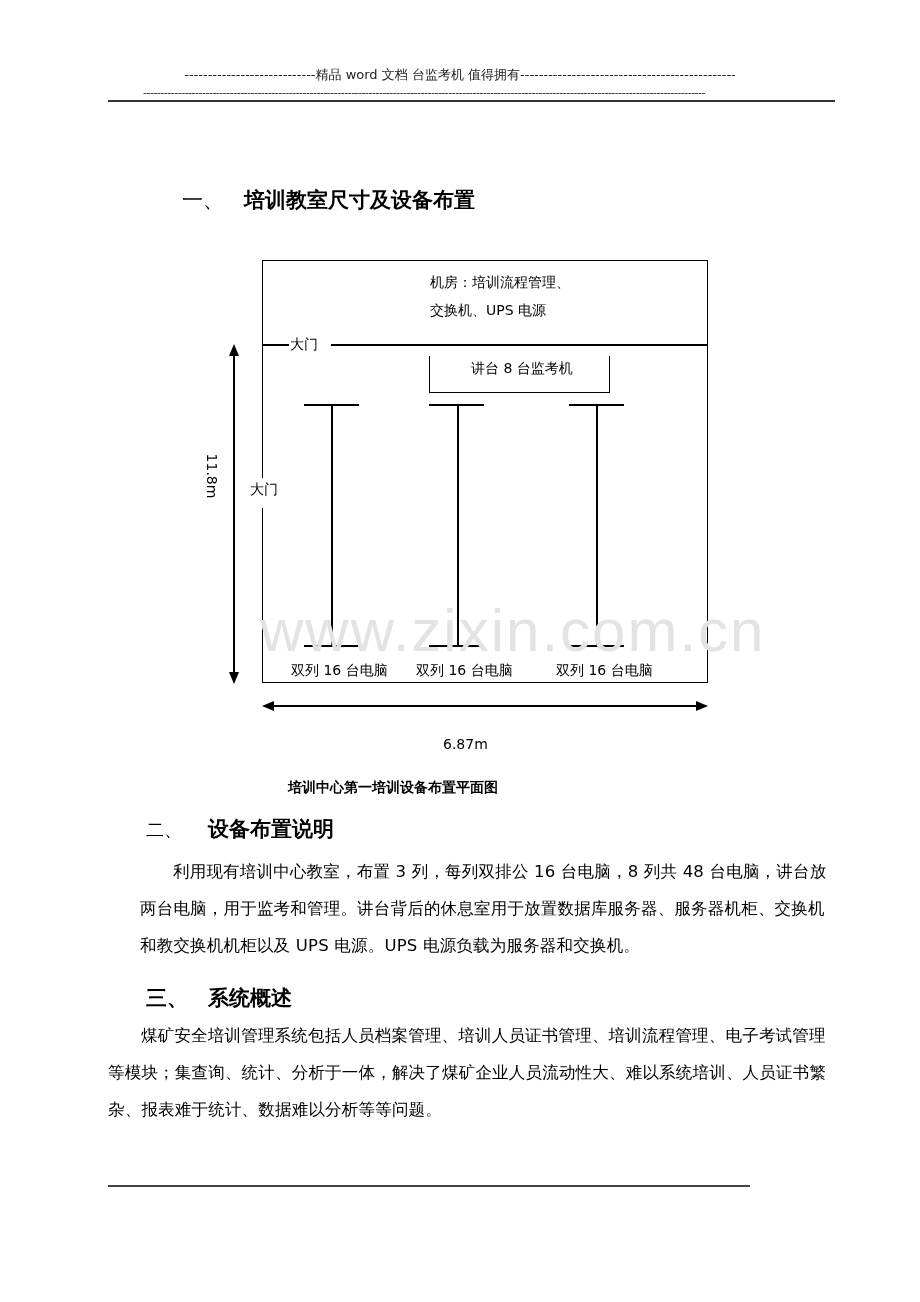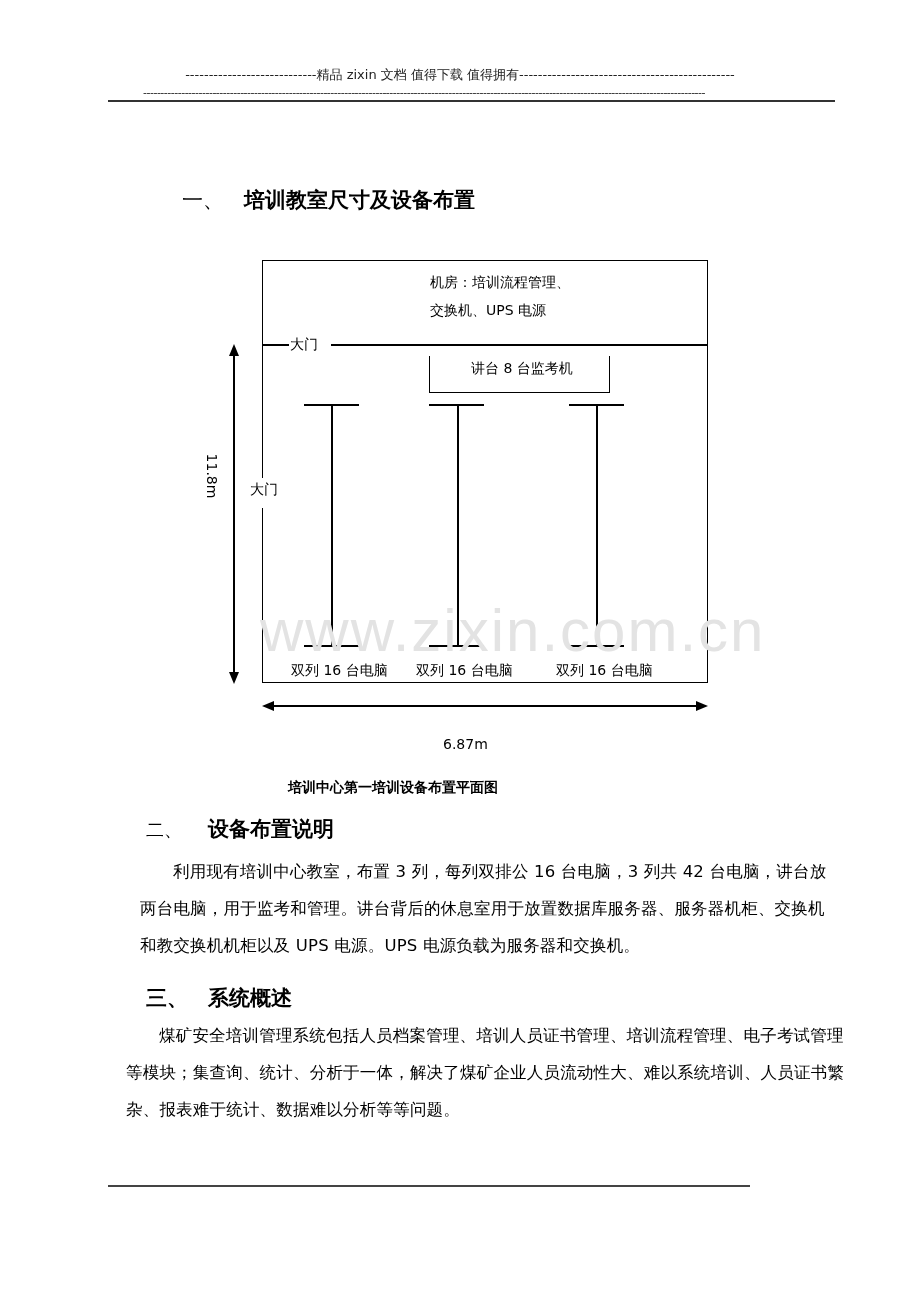--- a/index.html
+++ b/index.html
@@ -8,35 +8,35 @@
   .abs { position:absolute; }
   .hdr1 { left:0; width:920px; top:66px; text-align:center; font-size:13px; color:#222; white-space:nowrap; }
   .hdr2 { left:143px; width:660px; top:86px; overflow:hidden; white-space:nowrap; font-size:11px; color:#222; letter-spacing:-0.5px; }
   .hrule { left:108px; width:727px; top:100px; height:2px; background:#333; }
   .footrule { left:108px; width:642px; top:1185px; height:2px; background:#444; }
   .h1 { font-size:21px; font-weight:bold;margin-left:36px; }
   .h1 .num { display:inline-block; width:62px; font-weight:normal; }
   .h2 { font-size:21px; font-weight:bold; }
   .h2 .num { display:inline-block; width:62px; font-weight:normal; font-size:18px; }
   .para { left:140px; width:696px; font-size:16.5px; line-height:37px; text-indent:33px; letter-spacing:0.2px; }
-  .para3 { left:108px; width:728px;margin-left:18px; }
+  .para3 { left:108px; width:728px; }
   .line { position:absolute; background:#000; }
   .lbl { position:absolute; font-size:14px; white-space:nowrap; }
   .watermark { position:absolute; left:232px; top:596px; font-size:60px; color:#e3e3e3;
                font-family:"Liberation Sans",sans-serif; letter-spacing:2px; white-space:nowrap;margin-left:28px; }
   .arrow-up { position:absolute; width:0; height:0; border-left:5px solid transparent; border-right:5px solid transparent; border-bottom:12px solid #000; }
   .arrow-down { position:absolute; width:0; height:0; border-left:5px solid transparent; border-right:5px solid transparent; border-top:12px solid #000; }
   .arrow-left { position:absolute; width:0; height:0; border-top:5px solid transparent; border-bottom:5px solid transparent; border-right:12px solid #000; }
   .arrow-right { position:absolute; width:0; height:0; border-top:5px solid transparent; border-bottom:5px solid transparent; border-left:12px solid #000; }
   .caption { font-size:14px; font-weight:bold; }
 </style>
 </head>
 <body>
 
-<div class="abs hdr1">----------------------------精品 zixin 文档  值得下载  值得拥有----------------------------------------------</div>
+<div class="abs hdr1">----------------------------精品 word 文档  台监考机  值得拥有----------------------------------------------</div>
 <div class="abs hdr2">------------------------------------------------------------------------------------------------------------------------------------------------------------------</div>
 <div class="abs hrule"></div>
 
 <div class="abs h1" style="left:146px; top:186px;">
   <span class="num">一、</span><span>培训教室尺寸及设备布置</span>
 </div>
 
 <div>
 
   <div class="abs" style="left:262px; top:260px; width:444px; height:421px; border:1.5px solid #000;"></div>
@@ -81,20 +81,20 @@
   <div class="line" style="left:272px; top:705px; width:426px; height:2px;"></div>
   <div class="arrow-right" style="left:696px; top:701px;"></div>
   <div class="lbl" style="left:443px; top:736px;">6.87m</div>
 
   <div class="lbl caption" style="left:288px; top:779px;">培训中心第一培训设备布置平面图</div>
 </div>
 
 <div class="abs h2" style="left:146px; top:815px;">
   <span class="num">二、</span><span>设备布置说明</span>
 </div>
-<div class="abs para" style="top:853px;">利用现有培训中心教室，布置 3 列，每列双排公 16 台电脑，3 列共 42 台电脑，讲台放两台电脑，用于监考和管理。讲台背后的休息室用于放置数据库服务器、服务器机柜、交换机和教交换机机柜以及 UPS 电源。UPS 电源负载为服务器和交换机。</div>
+<div class="abs para" style="top:853px;">利用现有培训中心教室，布置 3 列，每列双排公 16 台电脑，8 列共 48 台电脑，讲台放两台电脑，用于监考和管理。讲台背后的休息室用于放置数据库服务器、服务器机柜、交换机和教交换机机柜以及 UPS 电源。UPS 电源负载为服务器和交换机。</div>
 
 <div class="abs h2" style="left:146px; top:984px;">
   <span class="num" style="font-weight:bold; font-size:21px;">三、</span><span>系统概述</span>
 </div>
 <div class="abs para para3" style="top:1017px;">煤矿安全培训管理系统包括人员档案管理、培训人员证书管理、培训流程管理、电子考试管理等模块；集查询、统计、分析于一体，解决了煤矿企业人员流动性大、难以系统培训、人员证书繁杂、报表难于统计、数据难以分析等等问题。</div>
 
 <div class="abs footrule"></div>
 
 </body></html>

